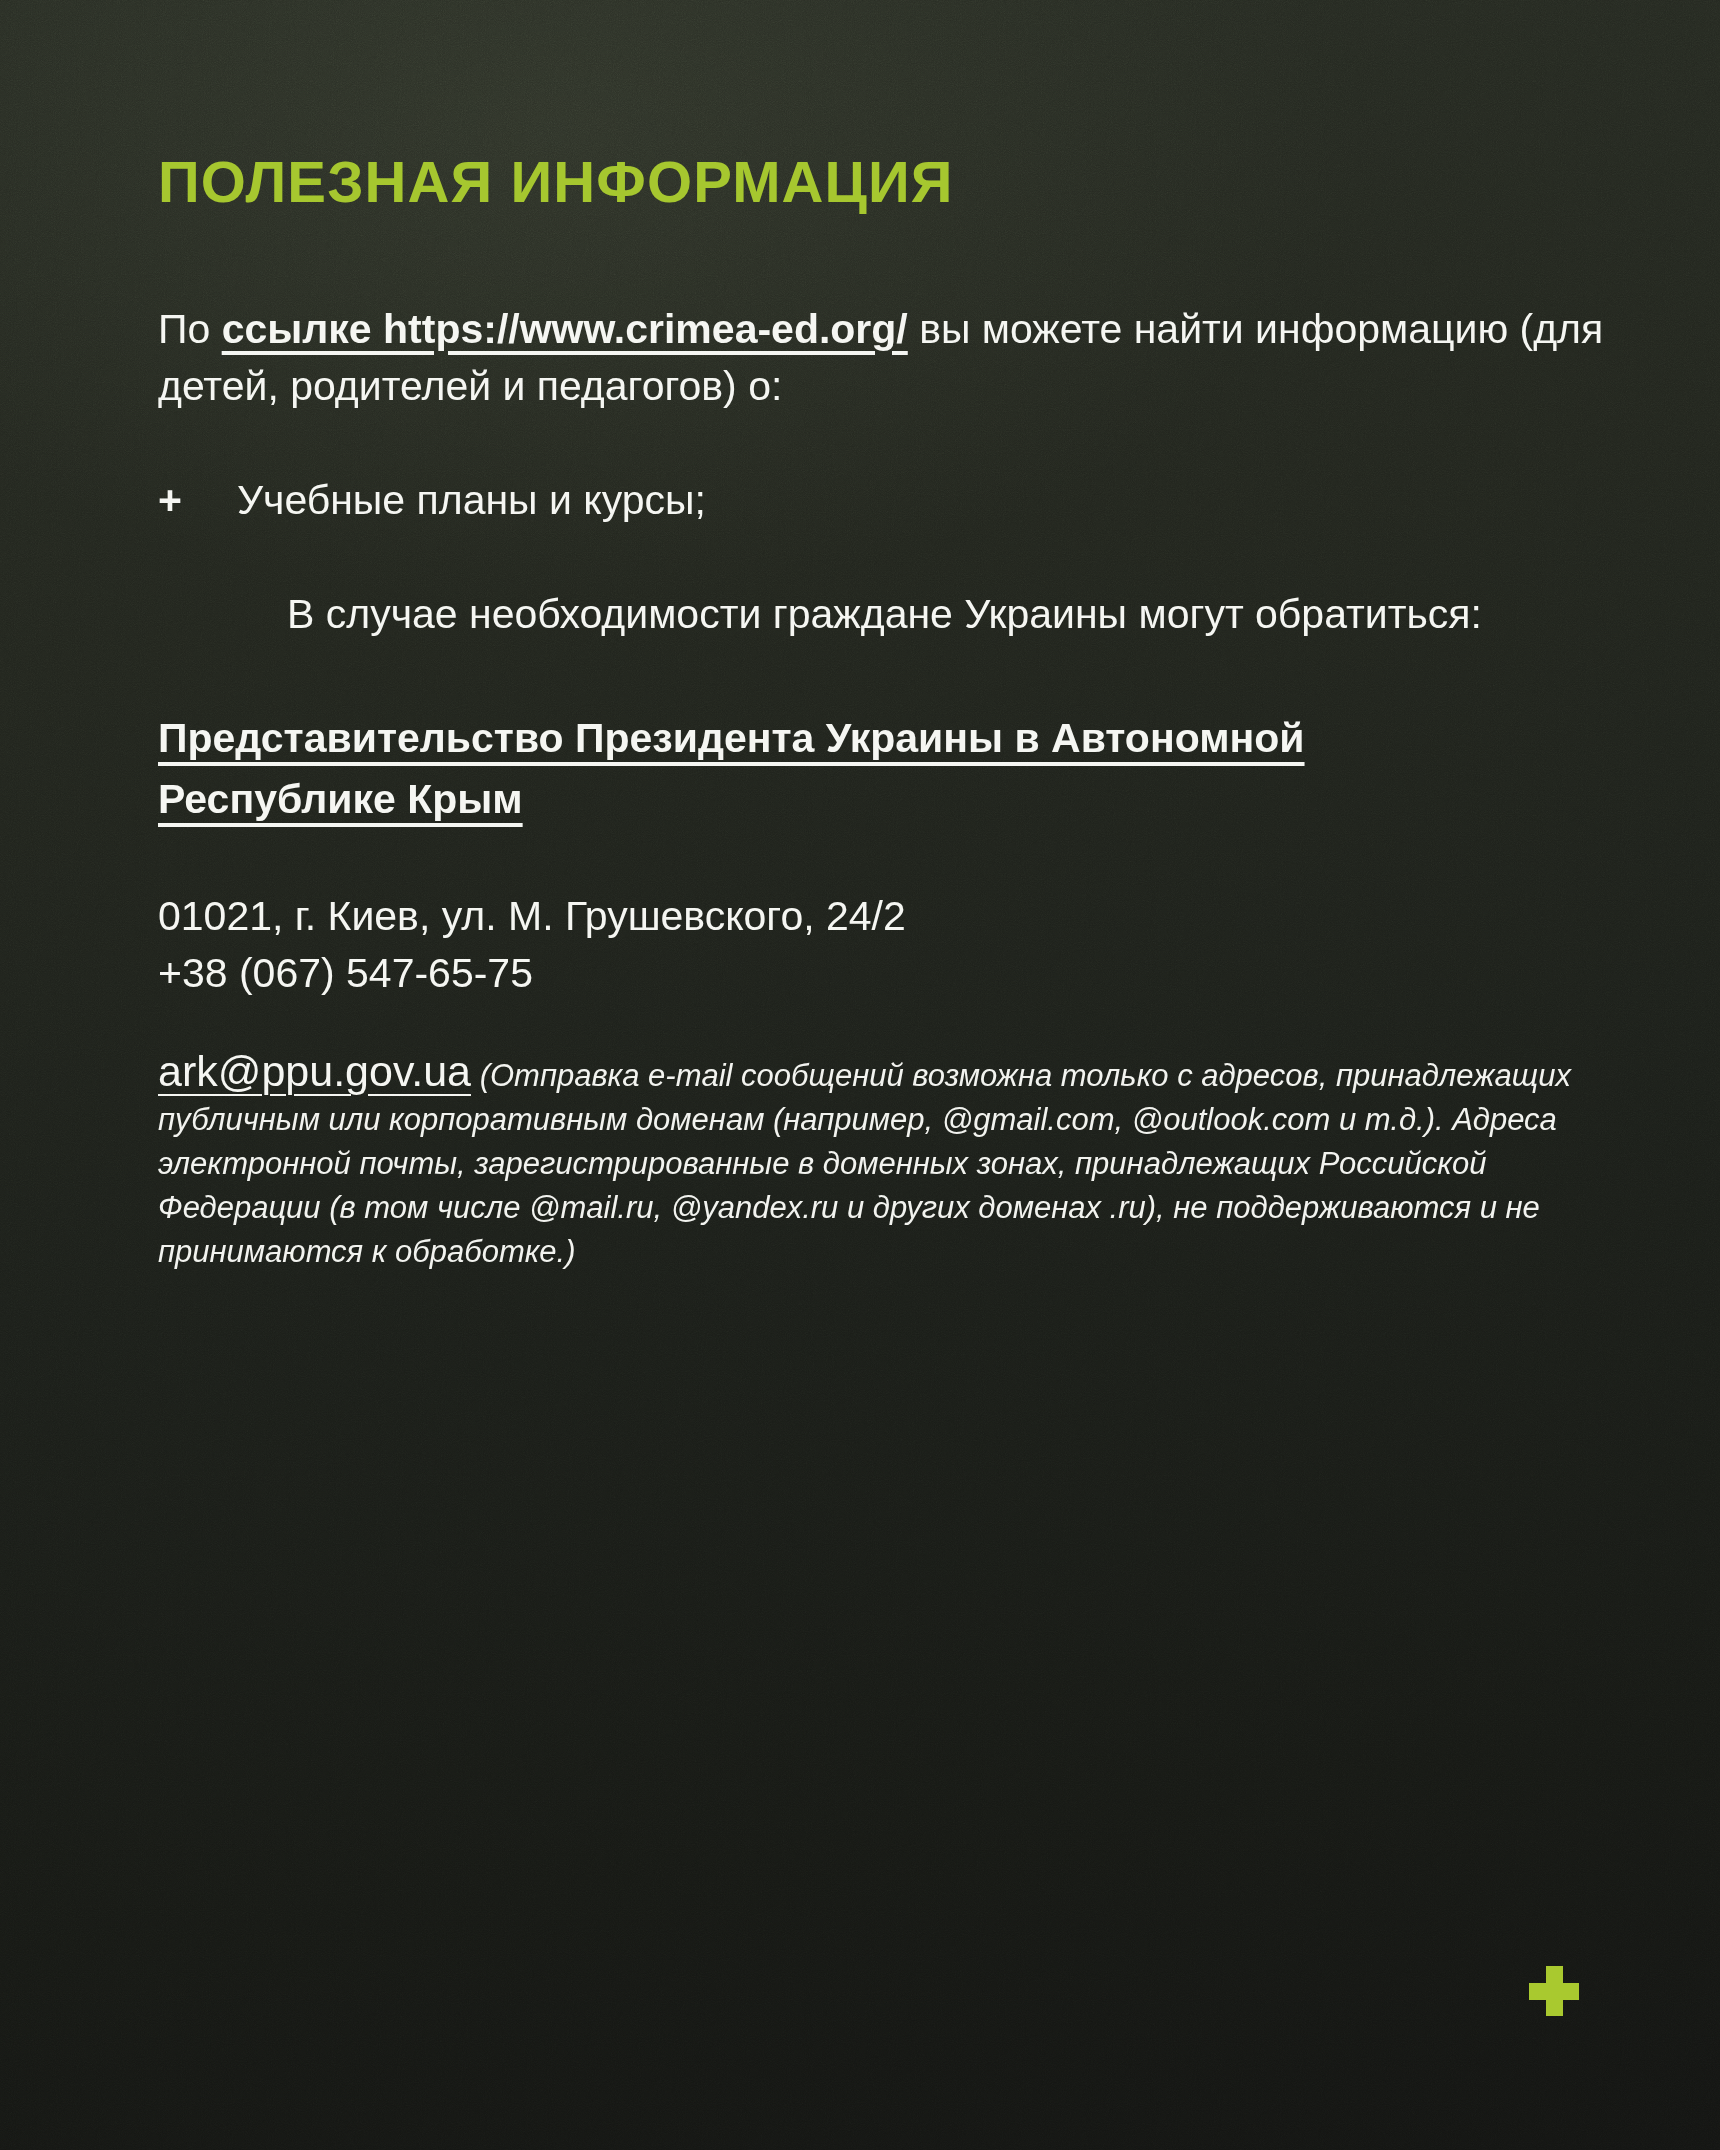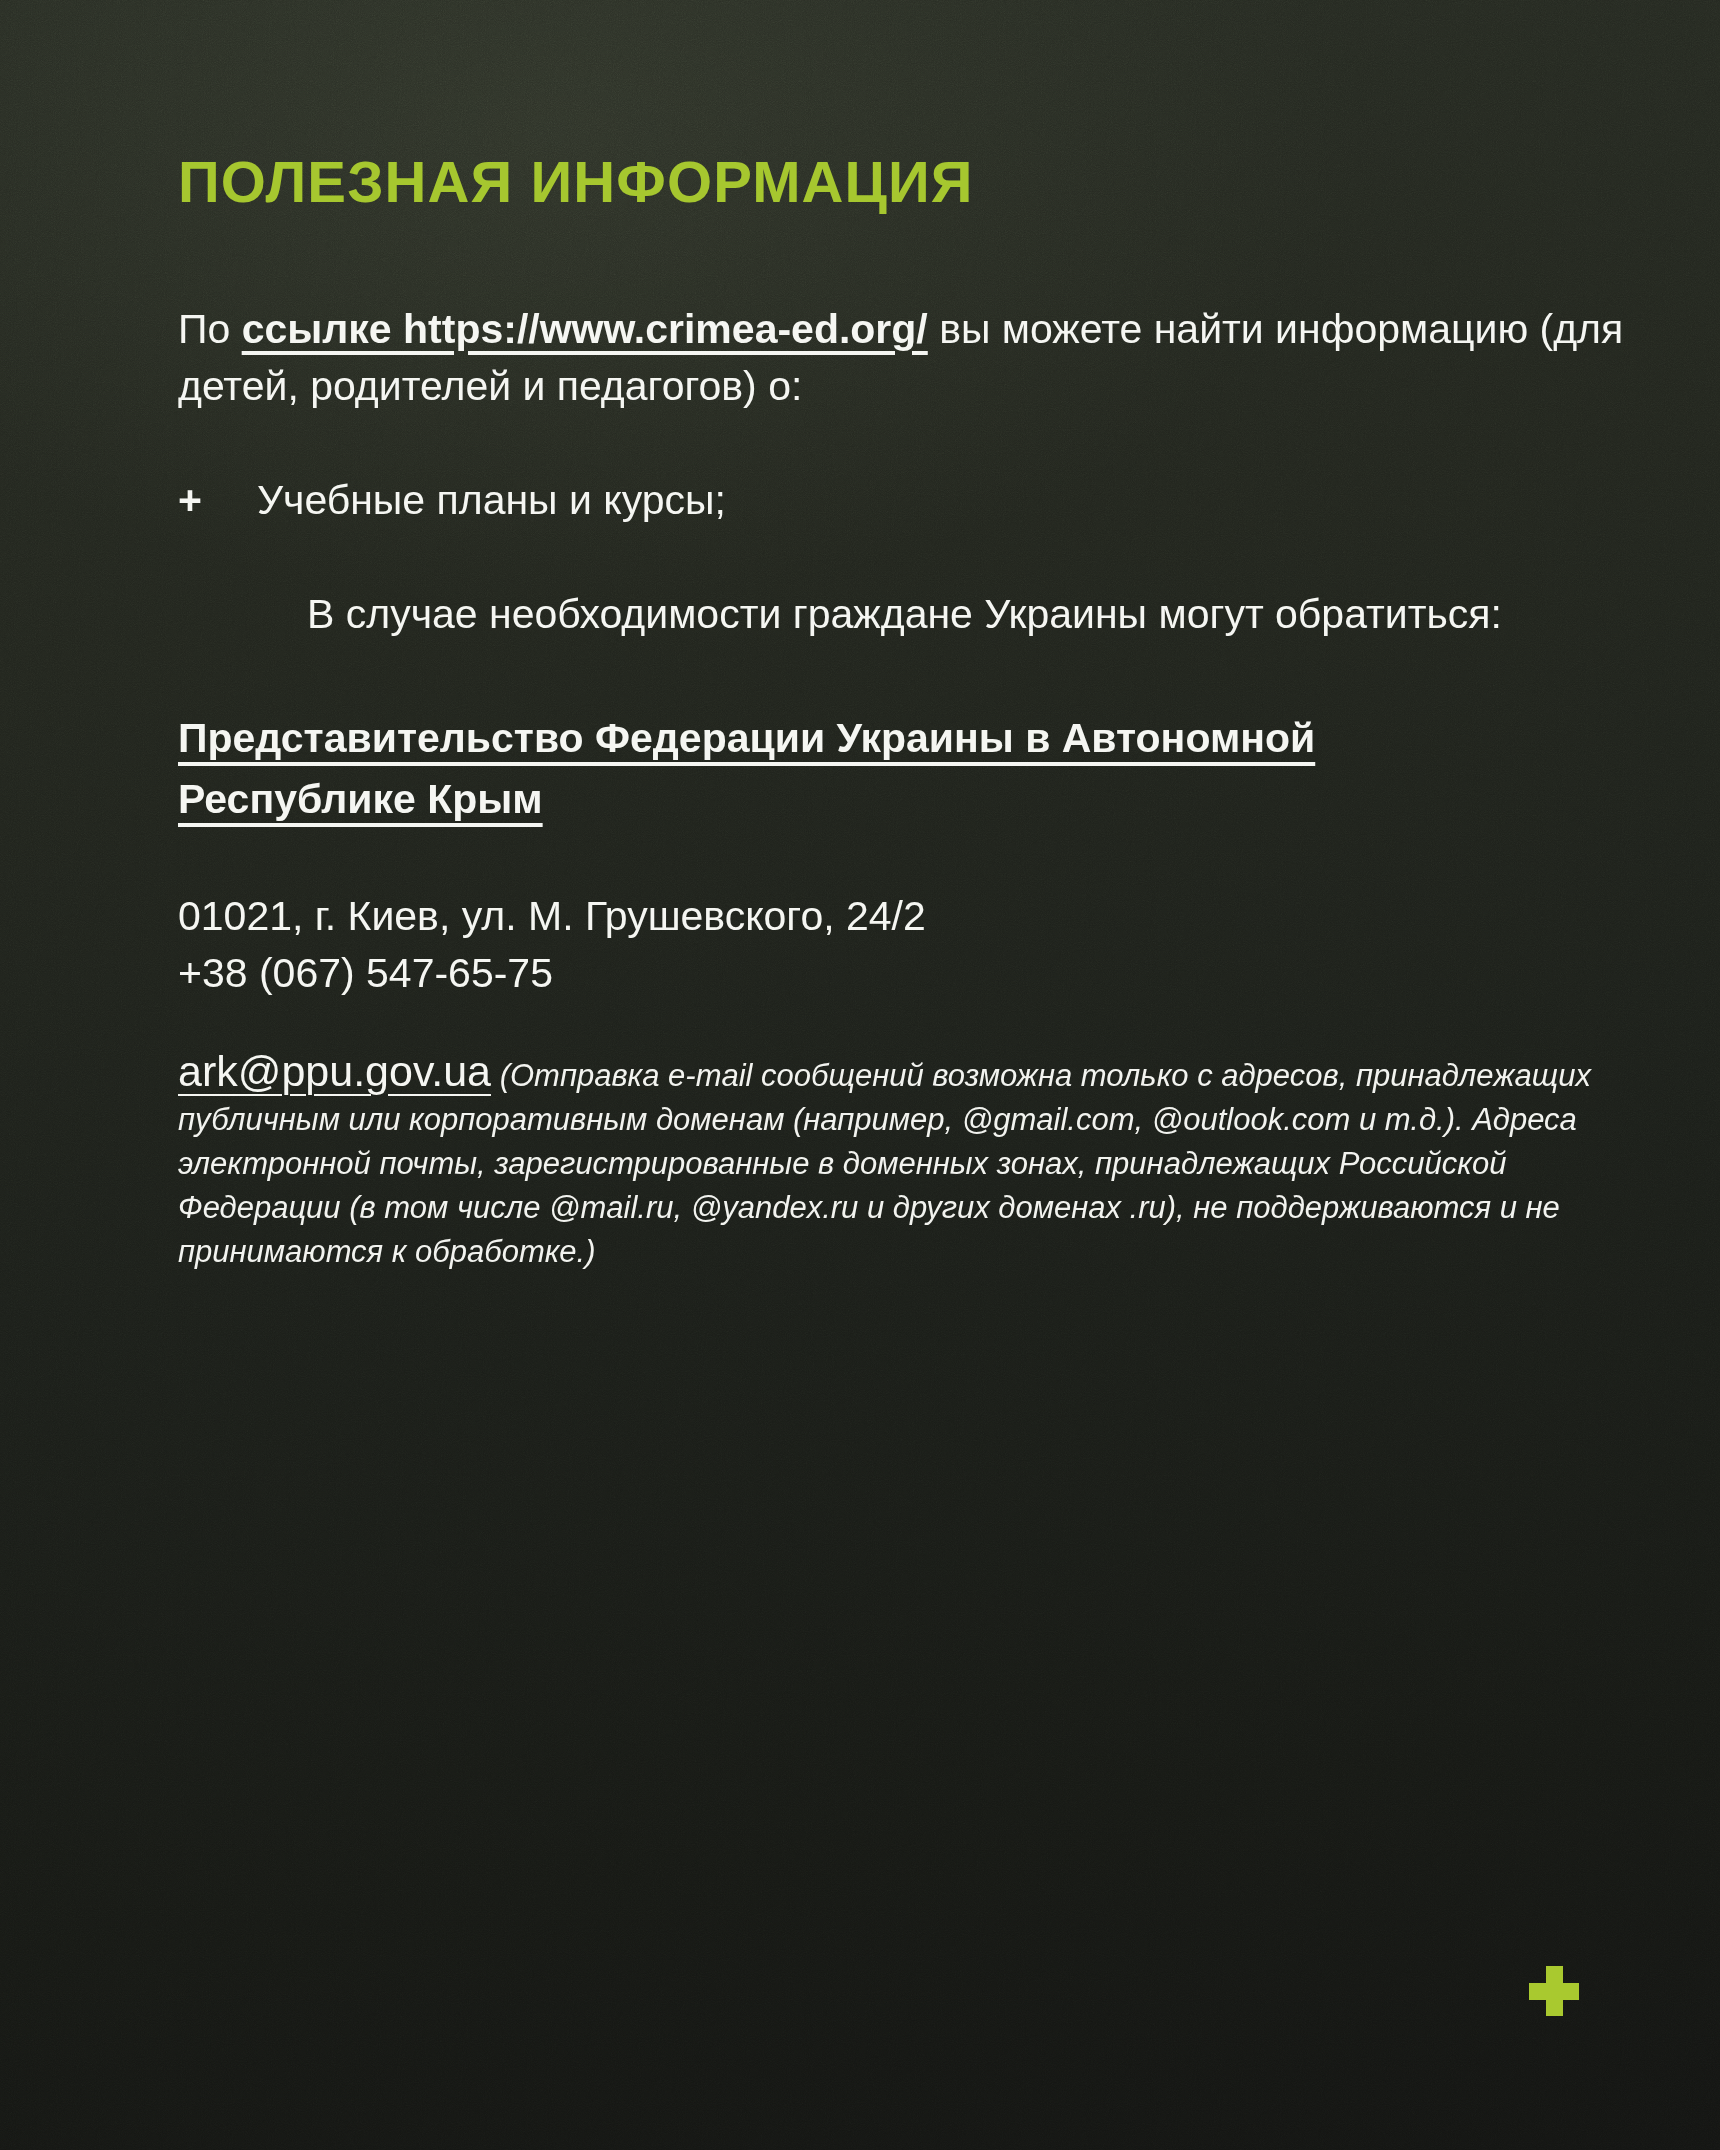--- a/index.html
+++ b/index.html
@@ -10,21 +10,21 @@
     background:
       radial-gradient(1300px 765px at 32% 6%, rgba(70,76,60,0.28), rgba(0,0,0,0) 62%),
       linear-gradient(172deg, #262a22 0%, #21241d 28%, #1b1e19 55%, #161814 82%, #131412 100%);
     font-family:"Liberation Sans", sans-serif;
   }
   .grain{
     position:absolute;inset:0;width:100%;height:100%;
     mix-blend-mode:overlay;opacity:.55;pointer-events:none;
   }
   .content{
-    position:absolute;left:178px;top:153px;width:1453px;
+    position:absolute;left:158px;top:153px;width:1453px;
     color:#f5f6f2;
   }
   .title{
     margin:0;
     font-size:58px;line-height:58px;font-weight:800;letter-spacing:1.1px;
     color:#a6c72f;
   }
   .intro{margin:90px 0 0;font-size:41px;line-height:57px;font-weight:500;}
   .link{
     color:#f5f6f2;font-weight:700;cursor:pointer;
@@ -66,21 +66,21 @@
     <h1 class="title">ПОЛЕЗНАЯ ИНФОРМАЦИЯ</h1>
 
     <p class="intro"><span>По </span><a class="link">ссылке https://www.crimea-ed.org/</a><span> вы можете найти информацию (для детей, родителей и педагогов) о:</span></p>
 
     <div class="list">
       <p class="li"><span class="bullet">+</span><span>Учебные планы и курсы;</span></p>
     </div>
 
     <p class="appeal">В случае необходимости граждане Украины могут обратиться:</p>
 
-    <h2 class="org"><span class="u">Представительство Федерации Украины в Автономной Республике Крым</span></h2>
+    <h2 class="org"><span class="u">Представительство Президента Украины в Автономной Республике Крым</span></h2>
 
     <p class="addr">01021, г. Киев, ул. М. Грушевского, 24/2</p>
     <p class="phone">+38 (067) 547-65-75</p>
 
     <p class="email-block">
       <a class="email">ark@ppu.gov.ua</a>
       <em class="note">(Отправка e-mail сообщений возможна только с адресов, принадлежащих публичным или корпоративным доменам (например, @gmail.com, @outlook.com и т.д.). Адреса электронной почты, зарегистрированные в доменных зонах, принадлежащих Российской Федерации (в том числе @mail.ru, @yandex.ru и других доменах .ru), не поддерживаются и не принимаются к обработке.)</em>
     </p>
 
   </main>

